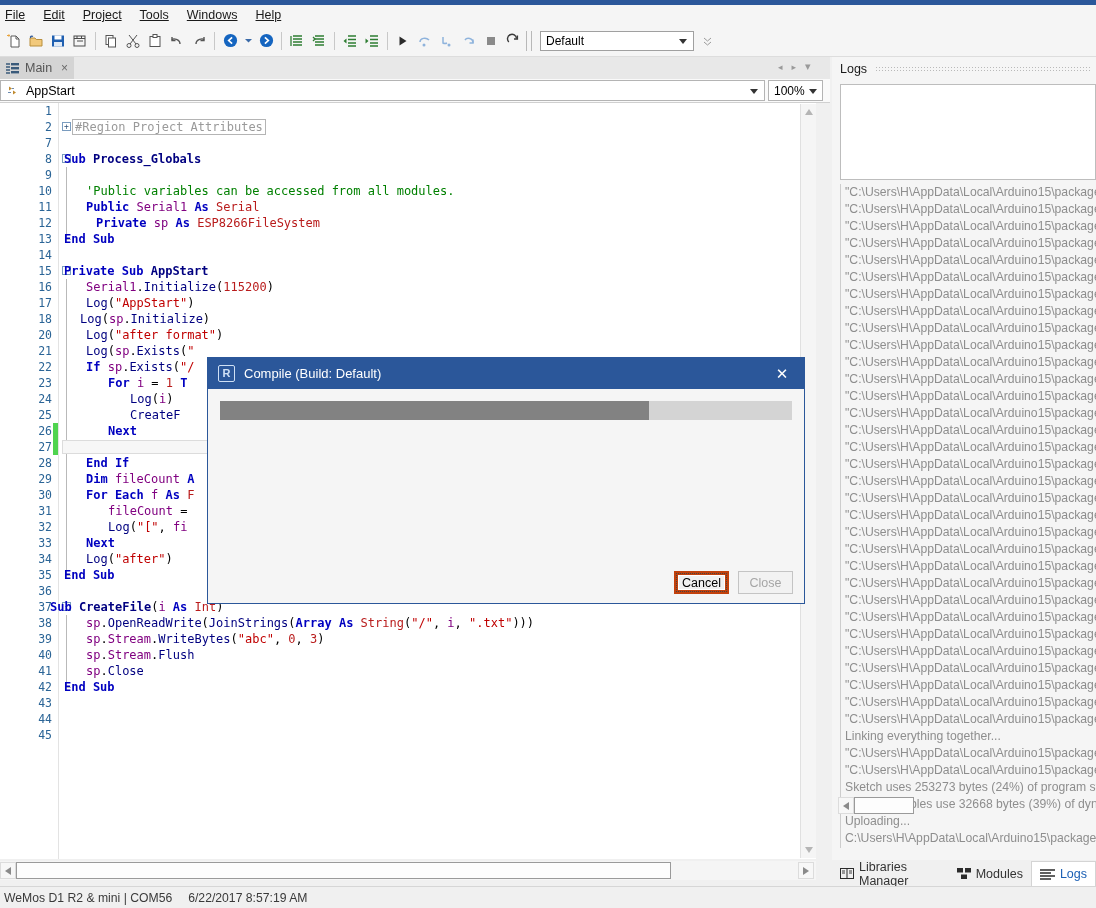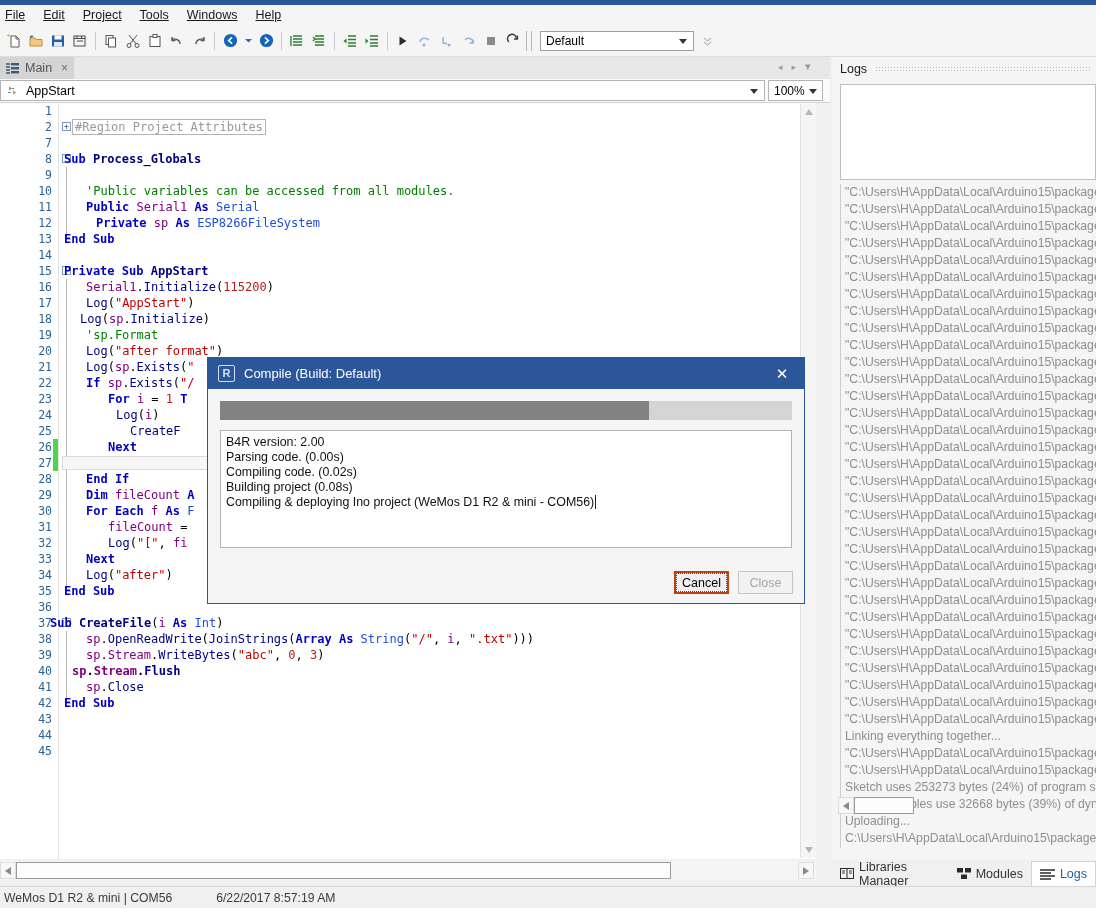--- a/index.html
+++ b/index.html
@@ -81,21 +81,21 @@
   .lnum { position:absolute; left:0; width:52px; text-align:right; color:#2a6496; font-size:11.5px; font-family:"DejaVu Sans Mono", monospace; }
   .ctext { position:absolute; left:64px; }
   .fold { position:absolute; left:62px; width:9px; height:9px; border:1px solid #7a9cbf; background:#fff;
           color:#30527a; font-size:8px; line-height:7px; text-align:center; top:3px; font-family:"DejaVu Sans Mono", monospace;}
   .vbar { position:absolute; left:66px; width:1px; background:#b9b9b9; }
   .kw   { color:#0000c0; font-weight:bold; }
   .sub  { color:#000080; font-weight:bold; }
   .cmt  { color:#008000; }
   .str  { color:#c00000; }
   .num  { color:#b91c1c; }
-  .typ  { color:#1d4ed8; }
+  .typ  { color:#b91c1c; }
   .var  { color:#800080; }
   .fn   { color:#000080; }
   .blk  { color:#000; }
   .region-box { border:1px solid #b4b4b4; color:#9a9a9a; padding:0 2px; }
   .modmark { position:absolute; left:53px; width:5px; height:16px; background:#4fd44f; }
   .curline-box { position:absolute; left:62px; top:1px; width:508px; height:14px; border:1px solid #dcdcdc; background:#f7f7f7; }
 
   
   #vscroll { position:absolute; left:800px; top:104px; width:16px; height:754px; background:#f5f5f5; border-left:1px solid #e0e0e0;}
   #vscroll .sb-arrow { width:16px; height:16px; display:flex; align-items:center; justify-content:center; color:#b0b0b0; font-size:8px;}
@@ -130,21 +130,21 @@
                display:flex; align-items:center; justify-content:center; }
   #dlg-logo { width:17px; height:17px; border:1.6px solid #cfe0f5; color:#cfe0f5; font-size:11px; font-weight:bold;
               display:flex; align-items:center; justify-content:center; line-height:1; border-radius:2px;}
   #progress { position:absolute; left:12px; top:43px; width:572px; height:19px; background:#d4d4d4; }
   #progress .pbar { height:100%; background:#828282; }
   #dlg-log { position:absolute; left:12px; top:72px; width:572px; height:118px; background:#fff; border:1px solid #b4b4b4;
              padding:4px 5px; font-size:12.4px; color:#111; line-height:15px; }
   #dlg-buttons { position:absolute; right:11px; bottom:9px; display:flex; gap:9px; }
   .dlg-btn { width:55px; height:23px; display:flex; align-items:center; justify-content:center;
              background:#f0f0f0; border:1px solid #8a8a8a; font-size:12.5px; }
-  .dlg-btn.focused { border:2px solid #c2410c; box-shadow:inset 0 0 0 1px #fff; outline:1px dotted #444; outline-offset:-3px; }
+  .dlg-btn.focused { border:4px solid #c2410c; box-shadow:inset 0 0 0 1px #fff; outline:1px dotted #444; outline-offset:-3px; }
   .dlg-btn.disabled { color:#a6a6a6; border-color:#c4c4c4; background:#f2f2f2; }
 
   
   #statusbar { position:absolute; left:0; top:886px; width:1096px; height:22px; background:#f0f0f0;
                border-top:1px solid #d6d6d6; display:flex; align-items:center; font-size:12.2px; color:#3a3a3a; }
   #statusbar span { white-space:nowrap; }
   svg { display:block; }
 </style>
 </head>
 <body>
@@ -360,42 +360,41 @@
       <div class="code-row"><span class="lnum">9</span><span class="vbar" style="top: 0px; height: 16px;"></span></div>
       <div class="code-row"><span class="lnum">10</span><span class="vbar" style="top: 0px; height: 16px;"></span><span class="ctext" style="left: 86px; text-align: right;"><span class="cmt">'Public variables can be accessed from all modules.</span></span></div>
       <div class="code-row"><span class="lnum">11</span><span class="vbar" style="top: 0px; height: 16px;"></span><span class="ctext" style="left: 86px;"><span class="kw">Public </span><span class="var">Serial1 </span><span class="kw">As </span><span class="typ">Serial</span></span></div>
       <div class="code-row"><span class="lnum">12</span><span class="vbar" style="top: 0px; height: 16px;"></span><span class="ctext" style="left: 96px;"><span class="kw">Private </span><span class="var">sp </span><span class="kw">As </span><span class="typ">ESP8266FileSystem</span></span></div>
       <div class="code-row"><span class="lnum">13</span><span class="vbar" style="top: 0px; height: 9px;"></span><span style="position: absolute; left: 66px; top: 8px; width: 5px; height: 1px; background: rgb(185, 185, 185);"></span><span class="ctext" style="left: 64px;"><span class="kw">End Sub</span></span></div>
       <div class="code-row"><span class="lnum">14</span><span class="ctext" style="left: 64px;"></span></div>
       <div class="code-row"><span class="lnum">15</span><span class="fold">-</span><span class="ctext" style="left: 64px;"><span class="kw">Private Sub </span><span class="sub">AppStart</span></span></div>
       <div class="code-row"><span class="lnum">16</span><span class="vbar" style="top: 0px; height: 16px;"></span><span class="ctext" style="left: 86px;"><span class="var">Serial1</span><span class="blk">.</span><span class="fn">Initialize</span><span class="blk">(</span><span class="num">115200</span><span class="blk">)</span></span></div>
       <div class="code-row"><span class="lnum">17</span><span class="vbar" style="top: 0px; height: 16px;"></span><span class="ctext" style="left: 86px;"><span class="fn">Log</span><span class="blk">(</span><span class="str">"AppStart"</span><span class="blk">)</span></span></div>
       <div class="code-row"><span class="lnum">18</span><span class="vbar" style="top: 0px; height: 16px;"></span><span class="ctext" style="left: 80px;"><span class="fn">Log</span><span class="blk">(</span><span class="var">sp</span><span class="blk">.</span><span class="fn">Initialize</span><span class="blk">)</span></span></div>
-      <div class="code-row"><span class="lnum">19</span><span class="vbar" style="top: 0px; height: 16px;"></span><span class="ctext" style="left: 86px;"><span class="cmt">'sp.Format</span></span></div>
       <div class="code-row"><span class="lnum">20</span><span class="vbar" style="top: 0px; height: 16px;"></span><span class="ctext" style="left: 86px;"><span class="fn">Log</span><span class="blk">(</span><span class="str">"after format"</span><span class="blk">)</span></span></div>
       <div class="code-row"><span class="lnum">21</span><span class="vbar" style="top: 0px; height: 16px;"></span><span class="ctext" style="left: 86px;"><span class="fn">Log</span><span class="blk">(</span><span class="var">sp</span><span class="blk">.</span><span class="fn">Exists</span><span class="blk">(</span><span class="str">"</span></span></div>
       <div class="code-row"><span class="lnum">22</span><span class="vbar" style="top: 0px; height: 16px;"></span><span class="ctext" style="left: 86px;"><span class="kw">If </span><span class="var">sp</span><span class="blk">.</span><span class="fn">Exists</span><span class="blk">(</span><span class="str">"/</span></span></div>
       <div class="code-row"><span class="lnum">23</span><span class="vbar" style="top: 0px; height: 16px;"></span><span class="ctext" style="left: 108px;"><span class="kw">For </span><span class="var">i </span><span class="blk">= </span><span class="num">1 </span><span class="kw">T</span></span></div>
-      <div class="code-row"><span class="lnum">24</span><span class="vbar" style="top: 0px; height: 16px;"></span><span class="ctext" style="left: 116px;"><span class="fn">Log</span><span class="blk">(</span><span class="var">i</span><span class="blk">)</span></span></div>
+      <div class="code-row"><span class="lnum">24</span><span class="vbar" style="top: 0px; height: 16px;"></span><span class="ctext" style="left: 130px;"><span class="fn">Log</span><span class="blk">(</span><span class="var">i</span><span class="blk">)</span></span></div>
       <div class="code-row"><span class="lnum">25</span><span class="vbar" style="top: 0px; height: 16px;"></span><span class="ctext" style="left: 130px;"><span class="fn">CreateF</span></span></div>
       <div class="code-row"><div class="modmark"></div><span class="lnum">26</span><span class="vbar" style="top: 0px; height: 16px;"></span><span class="ctext" style="left: 108px;"><span class="kw">Next</span></span></div>
       <div class="code-row"><div class="modmark"></div><span class="lnum">27</span><span class="vbar" style="top: 0px; height: 16px;"></span><span class="curline-box"></span><span class="ctext" style="left: 86px;"></span></div>
       <div class="code-row"><span class="lnum">28</span><span class="vbar" style="top: 0px; height: 16px;"></span><span class="ctext" style="left: 86px;"><span class="kw">End If</span></span></div>
       <div class="code-row"><span class="lnum">29</span><span class="vbar" style="top: 0px; height: 16px;"></span><span class="ctext" style="left: 86px;"><span class="kw">Dim </span><span class="var">fileCount </span><span class="kw">A</span></span></div>
       <div class="code-row"><span class="lnum">30</span><span class="vbar" style="top: 0px; height: 16px;"></span><span class="ctext" style="left: 86px;"><span class="kw">For Each </span><span class="var">f </span><span class="kw">As </span><span class="typ">F</span></span></div>
       <div class="code-row"><span class="lnum">31</span><span class="vbar" style="top: 0px; height: 16px;"></span><span class="ctext" style="left: 108px;"><span class="var">fileCount </span><span class="blk">=</span></span></div>
       <div class="code-row"><span class="lnum">32</span><span class="vbar" style="top: 0px; height: 16px;"></span><span class="ctext" style="left: 108px;"><span class="fn">Log</span><span class="blk">(</span><span class="str">"["</span><span class="blk">, </span><span class="var">fi</span></span></div>
       <div class="code-row"><span class="lnum">33</span><span class="vbar" style="top: 0px; height: 16px;"></span><span class="ctext" style="left: 86px;"><span class="kw">Next</span></span></div>
       <div class="code-row"><span class="lnum">34</span><span class="vbar" style="top: 0px; height: 16px;"></span><span class="ctext" style="left: 86px;"><span class="fn">Log</span><span class="blk">(</span><span class="str">"after"</span><span class="blk">)</span></span></div>
       <div class="code-row"><span class="lnum">35</span><span class="vbar" style="top: 0px; height: 9px;"></span><span style="position: absolute; left: 66px; top: 8px; width: 5px; height: 1px; background: rgb(185, 185, 185);"></span><span class="ctext" style="left: 64px;"><span class="kw">End Sub</span></span></div>
       <div class="code-row"><span class="lnum">36</span><span class="ctext" style="left: 64px;"></span></div>
       <div class="code-row"><span class="lnum">37</span><span class="fold">-</span><span class="ctext" style="left: 50px;"><span class="kw">Sub </span><span class="sub">CreateFile</span><span class="blk">(</span><span class="var">i </span><span class="kw">As </span><span class="typ">Int</span><span class="blk">)</span></span></div>
       <div class="code-row"><span class="lnum">38</span><span class="vbar" style="top: 0px; height: 16px;"></span><span class="ctext" style="left: 86px;"><span class="var">sp</span><span class="blk">.</span><span class="fn">OpenReadWrite</span><span class="blk">(</span><span class="fn">JoinStrings</span><span class="blk">(</span><span class="kw">Array As </span><span class="typ">String</span><span class="blk">(</span><span class="str">"/"</span><span class="blk">, </span><span class="var">i</span><span class="blk">, </span><span class="str">".txt"</span><span class="blk">)))</span></span></div>
       <div class="code-row"><span class="lnum">39</span><span class="vbar" style="top: 0px; height: 16px;"></span><span class="ctext" style="left: 86px;"><span class="var">sp</span><span class="blk">.</span><span class="var">Stream</span><span class="blk">.</span><span class="fn">WriteBytes</span><span class="blk">(</span><span class="str">"abc"</span><span class="blk">, </span><span class="num">0</span><span class="blk">, </span><span class="num">3</span><span class="blk">)</span></span></div>
-      <div class="code-row"><span class="lnum">40</span><span class="vbar" style="top: 0px; height: 16px;"></span><span class="ctext" style="left: 72px; font-weight: bold;"><span class="var">sp</span><span class="blk">.</span><span class="var">Stream</span><span class="blk">.</span><span class="fn">Flush</span></span></div>
+      <div class="code-row"><span class="lnum">40</span><span class="vbar" style="top: 0px; height: 16px;"></span><span class="ctext" style="left: 86px;"><span class="var">sp</span><span class="blk">.</span><span class="var">Stream</span><span class="blk">.</span><span class="fn">Flush</span></span></div>
       <div class="code-row"><span class="lnum">41</span><span class="vbar" style="top: 0px; height: 16px;"></span><span class="ctext" style="left: 86px;"><span class="var">sp</span><span class="blk">.</span><span class="fn">Close</span></span></div>
       <div class="code-row"><span class="lnum">42</span><span class="vbar" style="top: 0px; height: 9px;"></span><span style="position: absolute; left: 66px; top: 8px; width: 5px; height: 1px; background: rgb(185, 185, 185);"></span><span class="ctext" style="left: 64px;"><span class="kw">End Sub</span></span></div>
       <div class="code-row"><span class="lnum">43</span><span class="ctext" style="left: 64px;"></span></div>
       <div class="code-row"><span class="lnum">44</span><span class="ctext" style="left: 64px;"></span></div>
       <div class="code-row"><span class="lnum">45</span><span class="ctext" style="left: 64px;"></span></div>
     </div>
 </div>
 
 <div id="vscroll">
   <div class="sb-arrow">
@@ -517,30 +516,23 @@
 
 <div id="dialog">
   <div id="dlg-title">
     <span id="dlg-logo">R</span>
     <span>Compile (Build: Default)</span>
     <span id="dlg-close">✕</span>
   </div>
   <div id="progress">
     <div class="pbar" style="width:75%"></div>
   </div>
-  <div id="dlg-log">
-      <div>B4R version: 2.00</div>
-      <div>Parsing code.   (0.00s)</div>
-      <div>Compiling code.   (0.02s)</div>
-      <div>Building project   (0.08s)</div>
-      <div style="position: relative;">Compiling &amp; deploying Ino project (WeMos D1 R2 &amp; mini - COM56)<span style="border-left: 1px solid rgb(34, 34, 34); margin-left: 1px;"></span></div>
-    </div>
   <div id="dlg-buttons">
     <div class="dlg-btn focused">Cancel</div>
     <div class="dlg-btn disabled">Close</div>
   </div>
 </div>
 
 <div id="statusbar">
   <span style="margin-left:4px;">WeMos D1 R2 &amp; mini | COM56</span>
-  <span style="margin-left:44px;">6/22/2017 8:57:19 AM</span>
+  <span style="margin-left:16px;">6/22/2017 8:57:19 AM</span>
   <span style="margin-left:18px;margin-top:40px;">File Saved.</span>
 </div>
 
 </body></html>

